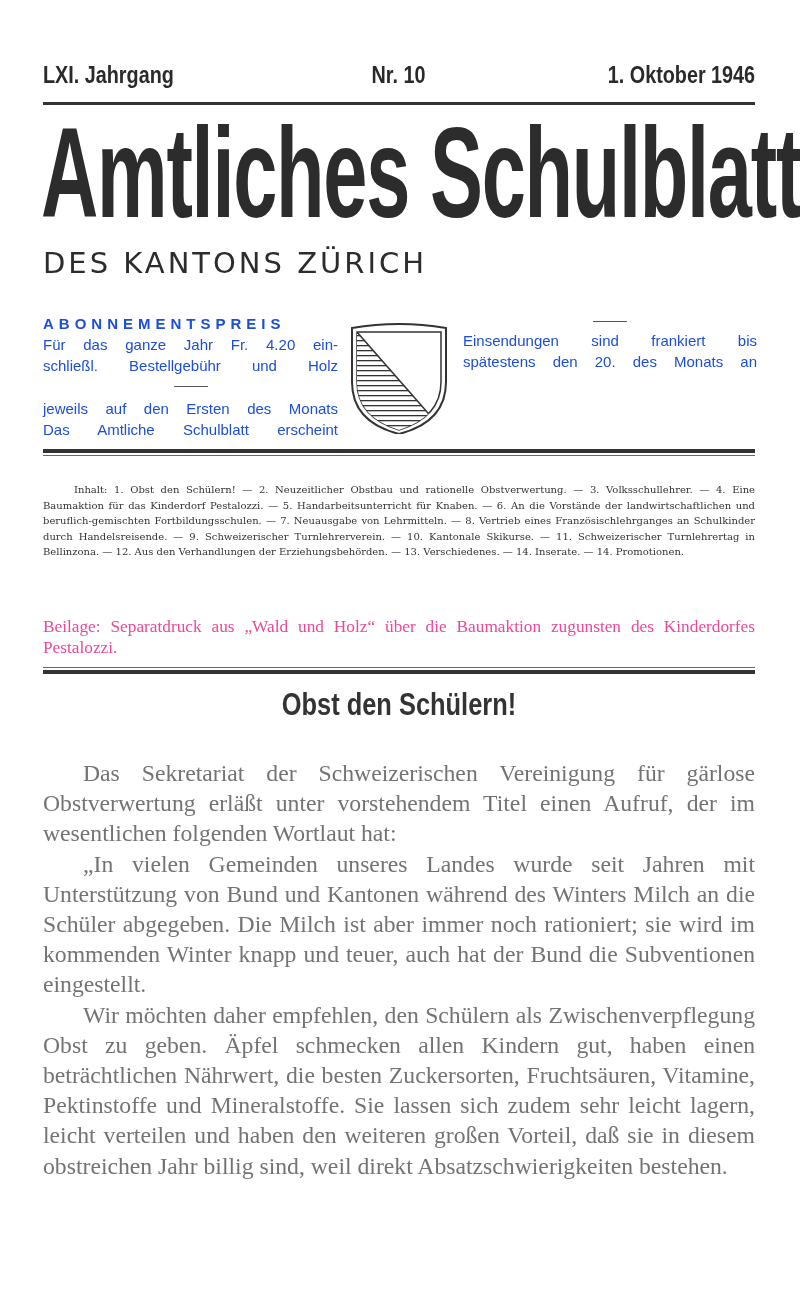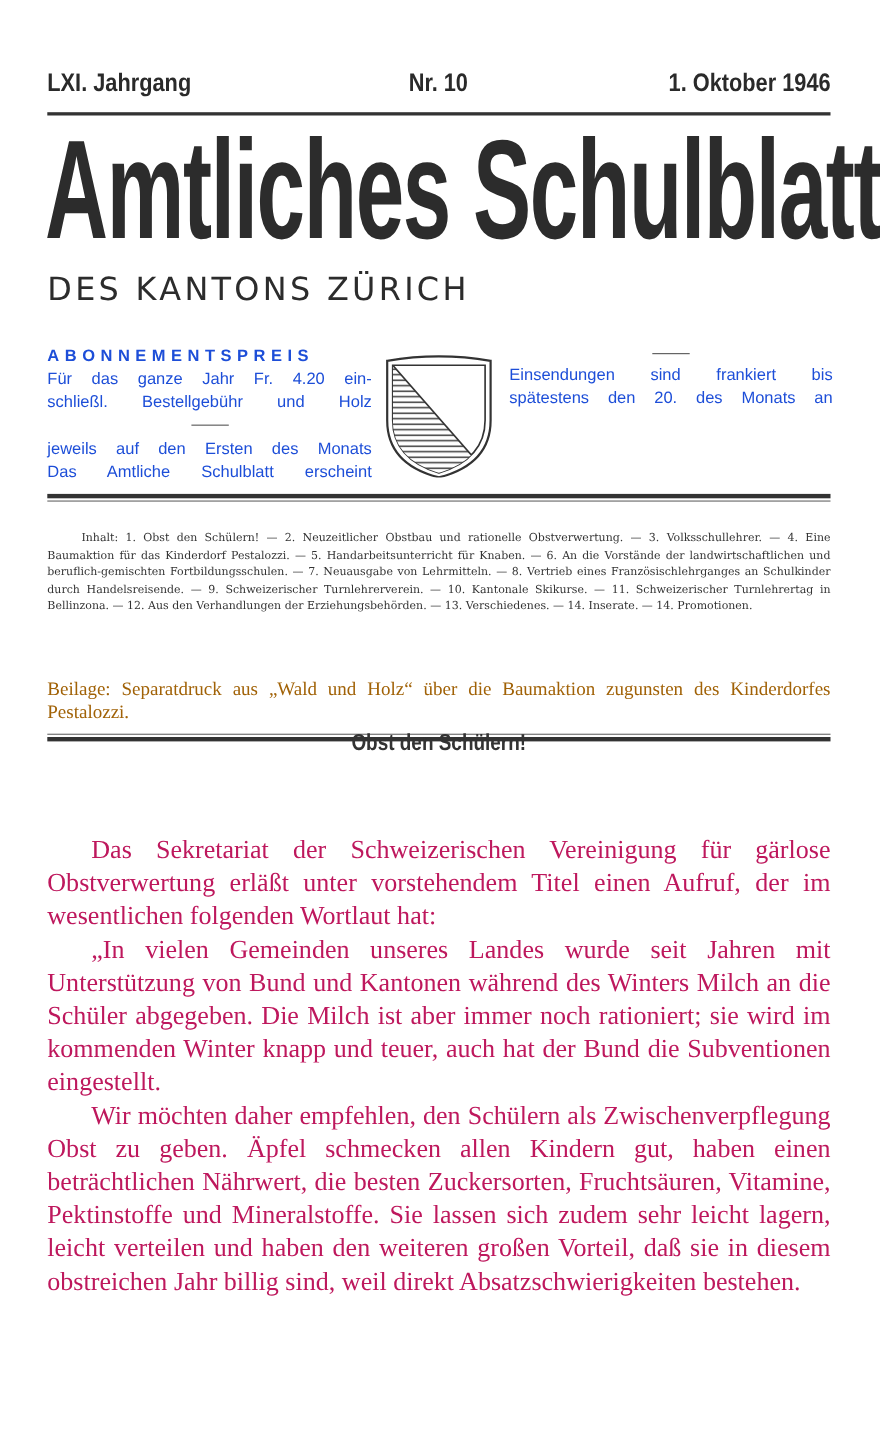--- a/index.html
+++ b/index.html
@@ -38,33 +38,33 @@
   .shield { position: absolute; left: 306px; top: 322px; width: 100px; height: 112px; }
   .rule2 { position: absolute; top: 449px; left: 0; width: 712px; height: 4px; background: #333; }
   .rule2b { position: absolute; top: 455px; left: 0; width: 712px; height: 1px; background: #666; }
   .toc {
     position: absolute; top: 466px; left: 0; width: 712px;
     font-family: "DejaVu Serif", serif; font-size: 10px; line-height: 15.6px; color: #333;
     text-align: justify; text-indent: 31px; margin-top: 16px;
   }
   .beilage {
     position: absolute; top: 616px; left: 0; width: 712px;
-    font-family: "Liberation Serif", serif; font-size: 17.3px; line-height: 21px; color: #a16207;
+    font-family: "Liberation Serif", serif; font-size: 17.3px; line-height: 21px; color: #ec4899;
     text-align: justify;
   }
   .rule3 { position: absolute; top: 667px; left: 0; width: 712px; height: 1px; background: #666; }
   .rule3b { position: absolute; top: 670px; left: 0; width: 712px; height: 4px; background: #333; }
   .article-title {
-    position: absolute; top: 664px; left: 0; width: 712px; text-align: center;
-    font-family: "Liberation Sans", sans-serif; font-weight: bold; font-size: 21px; color: #333;
+    position: absolute; top: 687px; left: 0; width: 712px; text-align: center;
+    font-family: "Liberation Sans", sans-serif; font-weight: bold; font-size: 31px; color: #333;
   }
   .article-title span { display: inline-block; transform: scaleX(0.82); }
   .body {
     position: absolute; top: 758px; left: 0; width: 712px;
-    font-family: "Liberation Serif", serif; font-size: 23.7px; line-height: 30.2px; color: #be185d;
+    font-family: "Liberation Serif", serif; font-size: 23.7px; line-height: 30.2px; color: #737373;
   }
   .body p { margin: 0; text-align: justify; text-indent: 40px; }
 </style>
 </head>
 <body>
 
 <div class="page">
 
   <div class="topline">
     <span class="l">LXI. Jahrgang</span>

